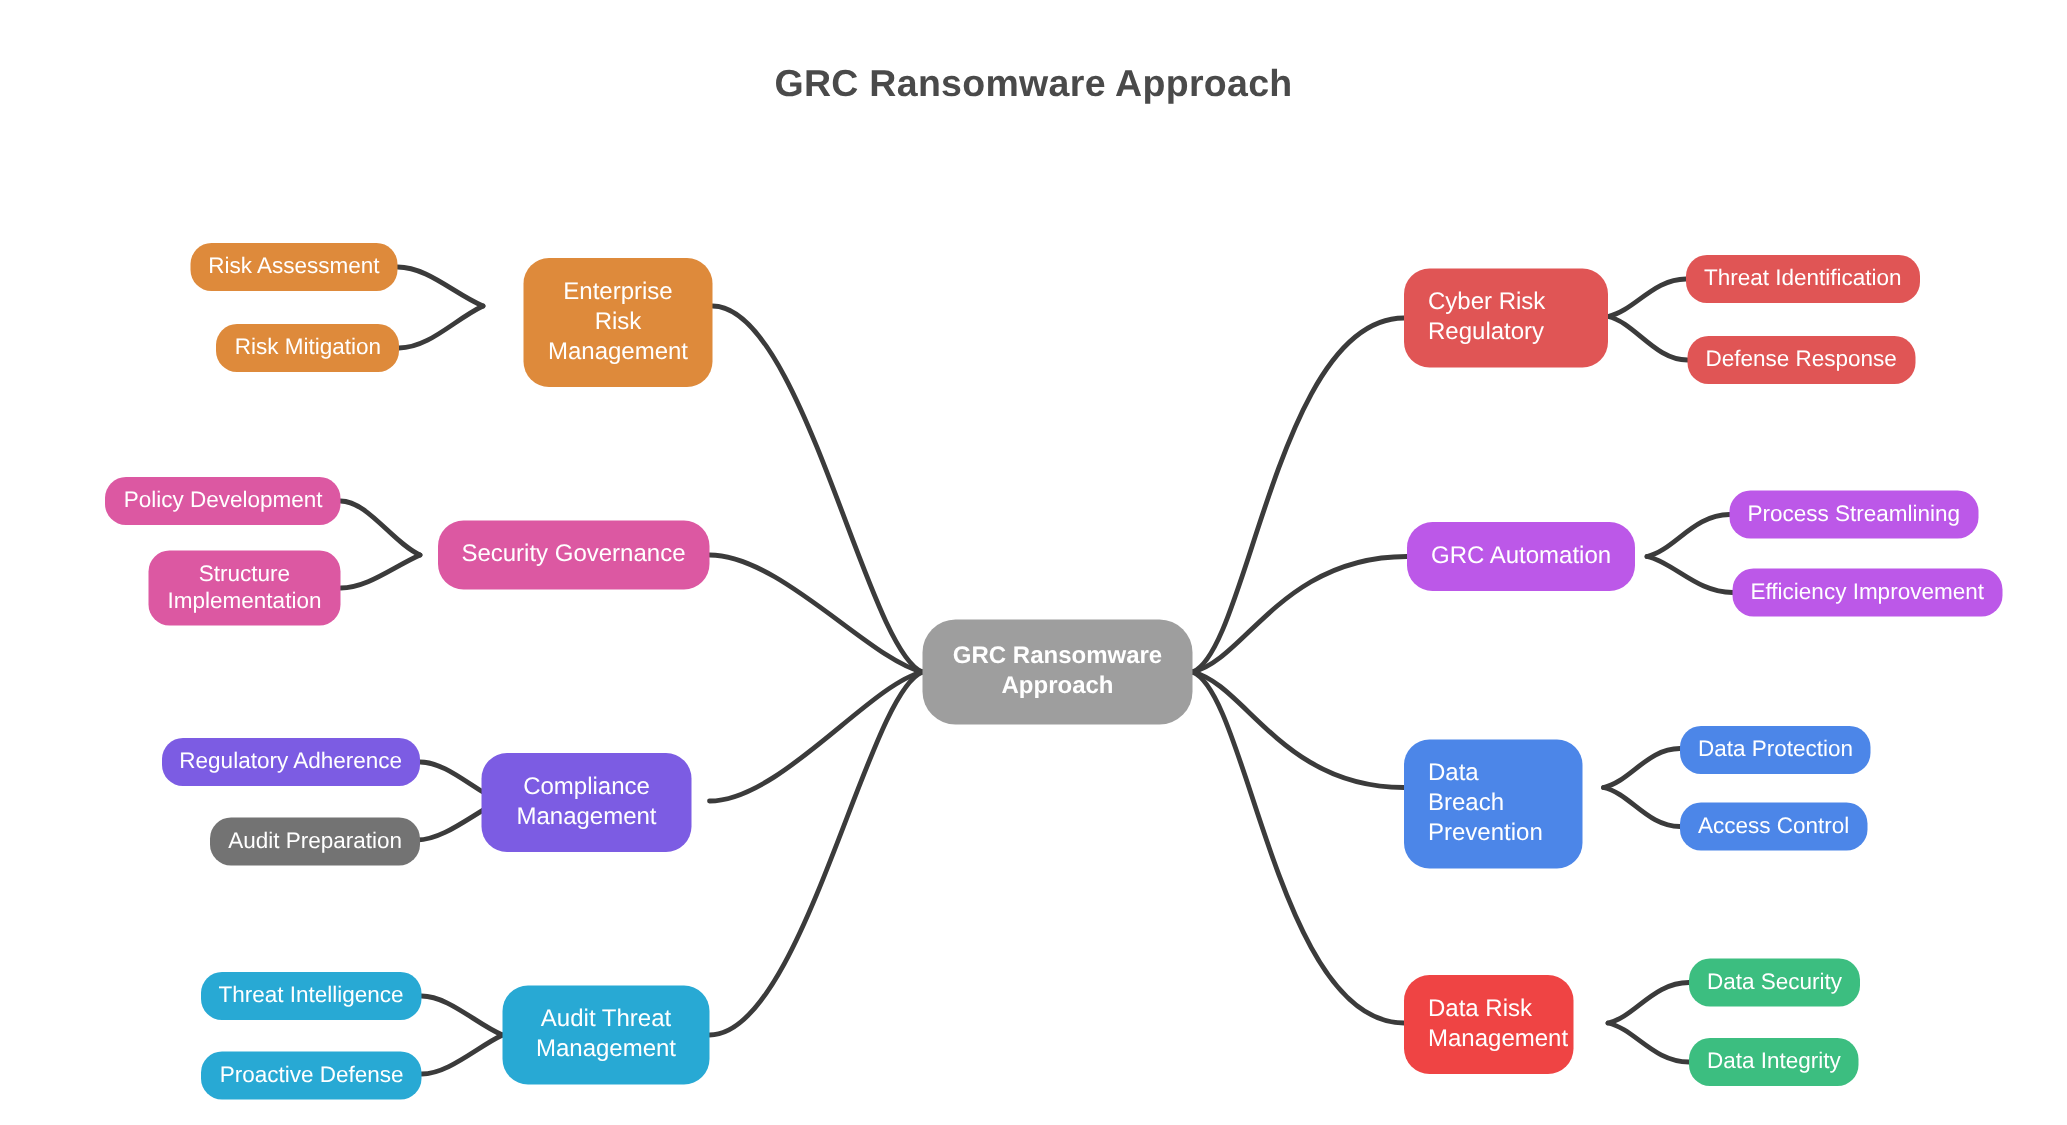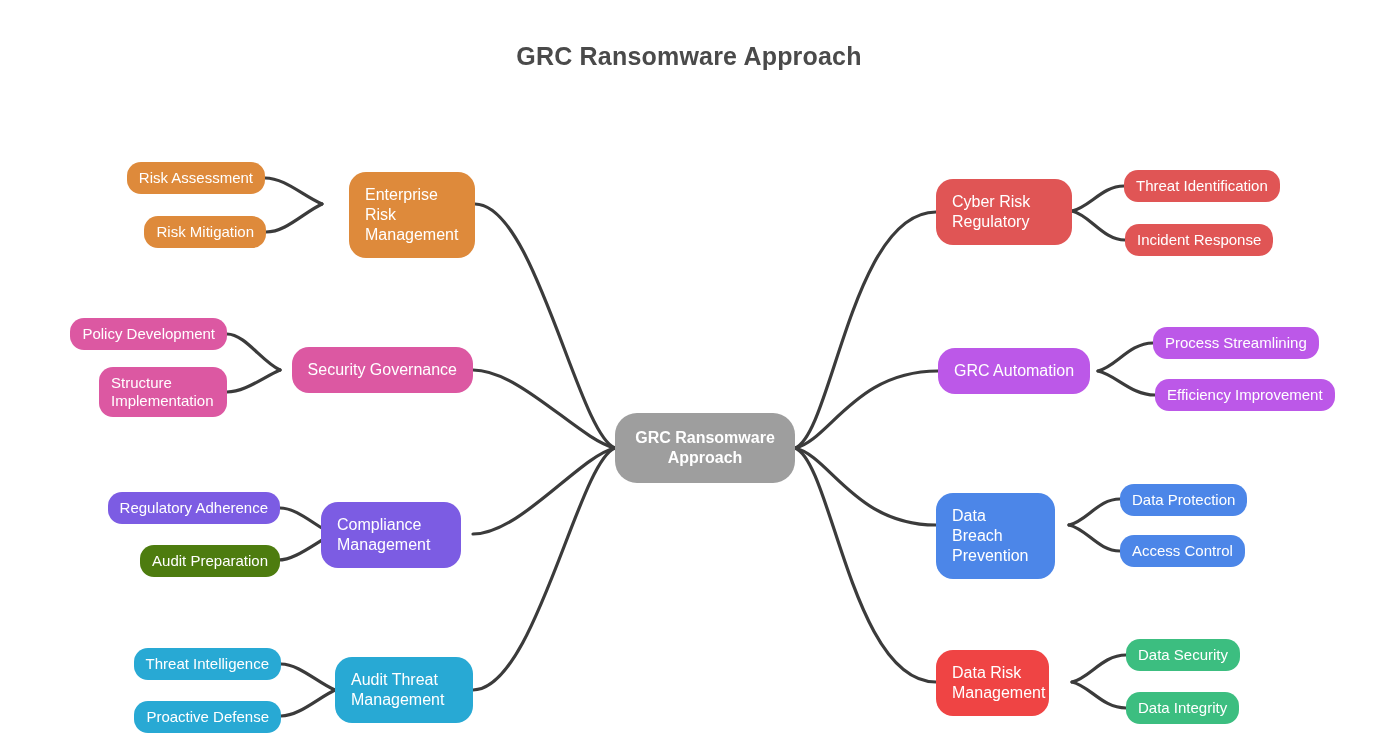--- a/index.html
+++ b/index.html
@@ -12,21 +12,21 @@
     font-size:25px; font-weight:700; letter-spacing:0.2px;
   }
   svg.edges { position:absolute; top:0; left:0; width:1378px; height:750px; }
   .node {
     position:absolute; color:#ffffff; box-sizing:border-box;
   }
   .node.main { font-size:16px; font-weight:500; line-height:1.25; padding:13px 16px; border-radius:17px; }
   .node.main.single { white-space:nowrap; }
   .node.child { font-size:15px; font-weight:500; line-height:1.2; padding:7px 12px; border-radius:14px; white-space:nowrap; }
   .node.child.wrap { white-space:normal; }
-  .node.left  { text-align:left; }
+  .node.left  { text-align:center; }
   .node.right { text-align:left; }
   .node.root  {
     font-size:16px; font-weight:700; line-height:1.25; text-align:center;
     padding:15px 14px; border-radius:22px;
   }
 </style>
 </head>
 <body style="background: rgb(255, 255, 255);">
 
 <div class="title" style="color: rgb(74, 74, 74);">GRC Ransomware Approach</div>
@@ -67,29 +67,29 @@
 <div class="node main left" style="right: 903px; top: 172px; width: 126px; background-color: rgb(222, 138, 59);">Enterprise Risk Management</div>
 <div class="node main left single" style="right: 905px; top: 347px; background-color: rgb(220, 88, 162);">Security Governance</div>
 <div class="node main left" style="right: 917px; top: 502px; width: 140px; background-color: rgb(124, 92, 227);">Compliance Management</div>
 <div class="node main left" style="right: 905px; top: 657px; width: 138px; background-color: rgb(40, 169, 212);">Audit Threat Management</div>
 
 <div class="node child left" style="right: 1113px; top: 162px; background-color: rgb(222, 138, 59);">Risk Assessment</div>
 <div class="node child left" style="right: 1112px; top: 216px; background-color: rgb(222, 138, 59);">Risk Mitigation</div>
 <div class="node child left" style="right: 1151px; top: 318px; background-color: rgb(220, 88, 162);">Policy Development</div>
 <div class="node child left wrap" style="right: 1151px; top: 367px; width: 128px; background-color: rgb(220, 88, 162);">Structure Implementation</div>
 <div class="node child left" style="right: 1098px; top: 492px; background-color: rgb(124, 92, 227);">Regulatory Adherence</div>
-<div class="node child left" style="right: 1098px; top: 545px; background-color: #4d7c0f;">Audit Preparation</div>
+<div class="node child left" style="right: 1098px; top: 545px; background-color: #737373;">Audit Preparation</div>
 <div class="node child left" style="right: 1097px; top: 648px; background-color: rgb(40, 169, 212);">Threat Intelligence</div>
 <div class="node child left" style="right: 1097px; top: 701px; background-color: rgb(40, 169, 212);">Proactive Defense</div>
 
 <div class="node main right" style="left: 936px; top: 179px; width: 136px; background-color: rgb(224, 85, 85);">Cyber Risk Regulatory</div>
 <div class="node main right single" style="left: 938px; top: 348px; background-color: rgb(188, 88, 232);">GRC Automation</div>
 <div class="node main right" style="left: 936px; top: 493px; width: 119px; background-color: rgb(76, 134, 232);">Data Breach Prevention</div>
 <div class="node main right" style="left: 936px; top: 650px; width: 113px; background-color: #ef4444;">Data Risk Management</div>
 
 <div class="node child right" style="left: 1124px; top: 170px; background-color: rgb(224, 85, 85);">Threat Identification</div>
-<div class="node child right" style="left: 1125px; top: 224px; background-color: rgb(224, 85, 85);">Incident Response</div>
+<div class="node child right" style="left: 1125px; top: 224px; background-color: rgb(224, 85, 85);">Defense Response</div>
 <div class="node child right" style="left: 1153px; top: 327px; background-color: rgb(188, 88, 232);">Process Streamlining</div>
 <div class="node child right" style="left: 1155px; top: 379px; background-color: rgb(188, 88, 232);">Efficiency Improvement</div>
 <div class="node child right" style="left: 1120px; top: 484px; background-color: rgb(76, 134, 232);">Data Protection</div>
 <div class="node child right" style="left: 1120px; top: 535px; background-color: rgb(76, 134, 232);">Access Control</div>
 <div class="node child right" style="left: 1126px; top: 639px; background-color: rgb(60, 190, 128);">Data Security</div>
 <div class="node child right" style="left: 1126px; top: 692px; background-color: rgb(60, 190, 128);">Data Integrity</div>
 
 </body></html>

